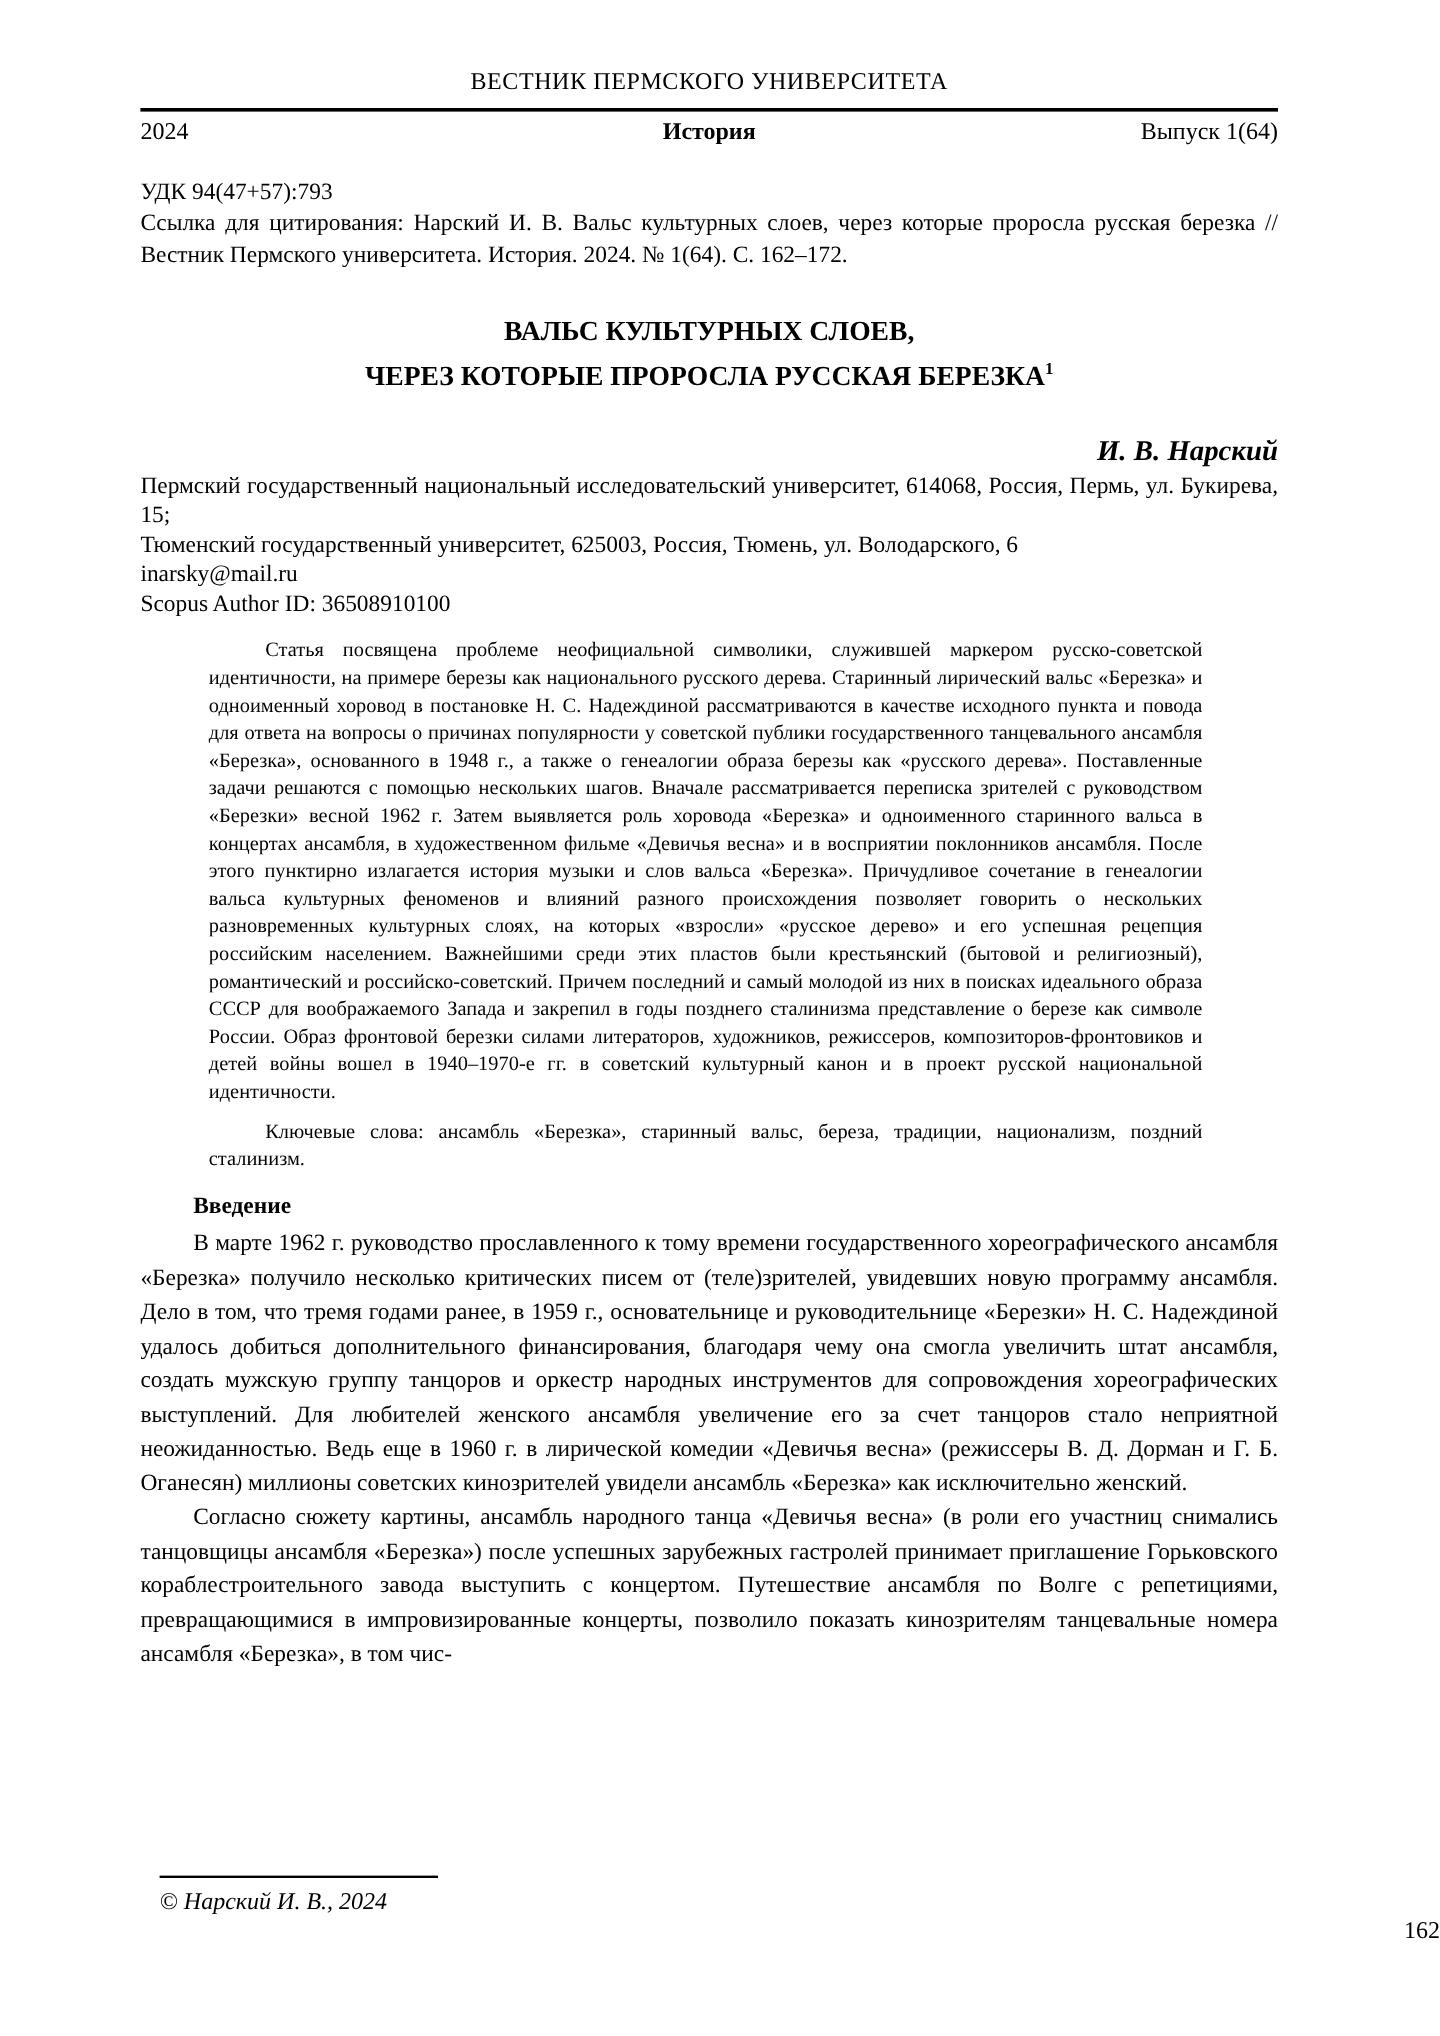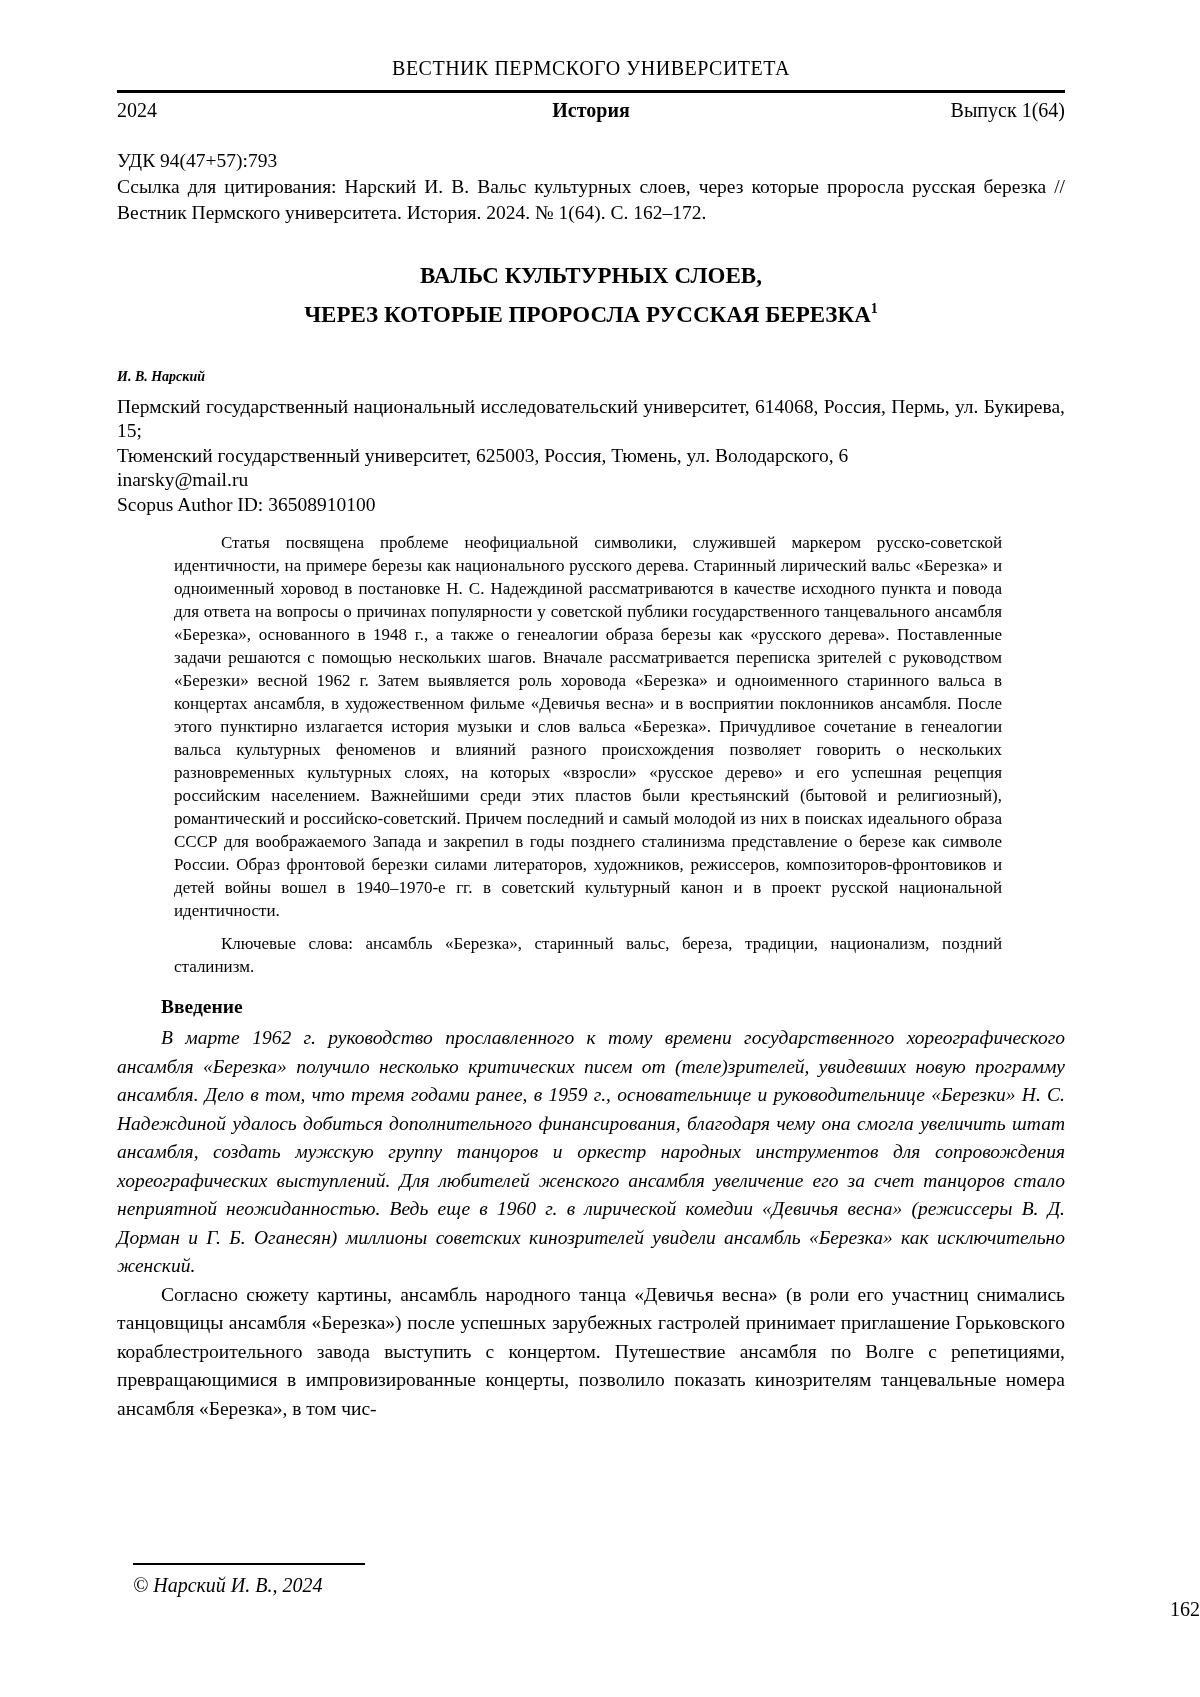--- a/index.html
+++ b/index.html
@@ -40,22 +40,23 @@
     text-align:center;
     font-weight:bold;
     font-size:23px;
     line-height:33px;
   }
   .article-title sup{font-size:14px;}
   .author-name{
     margin-top:33px;
     font-weight:bold;
     font-style:italic;
-    font-size:14px;
+    font-size:24px;
     line-height:26px;
+    text-align:right;
   }
   .affiliation{margin-top:5px;font-size:19.5px;line-height:24.5px;}
   .affiliation .just{text-align:justify;}
   .abstract{
     margin:14px 63px 0 57px;
     font-size:17px;
     line-height:23px;
     text-align:justify;
     text-indent:47px;
   }
@@ -72,21 +73,21 @@
     line-height:26px;
     font-weight:bold;
     text-indent:44px;
   }
   .body-para{
     font-size:19.5px;
     line-height:28.5px;
     text-align:justify;
     text-indent:44px;
   }
-  .body-para.first{margin-top:4px;font-style:italic;}
+  .body-para.first{margin-top:4px;}
   .footnote-rule{
     position:absolute;
     left:133px;top:1563px;
     width:232px;height:2px;
     background:#000;
   }
   .copyright{
     position:absolute;
     left:133px;top:1572px;
     font-style:italic;

